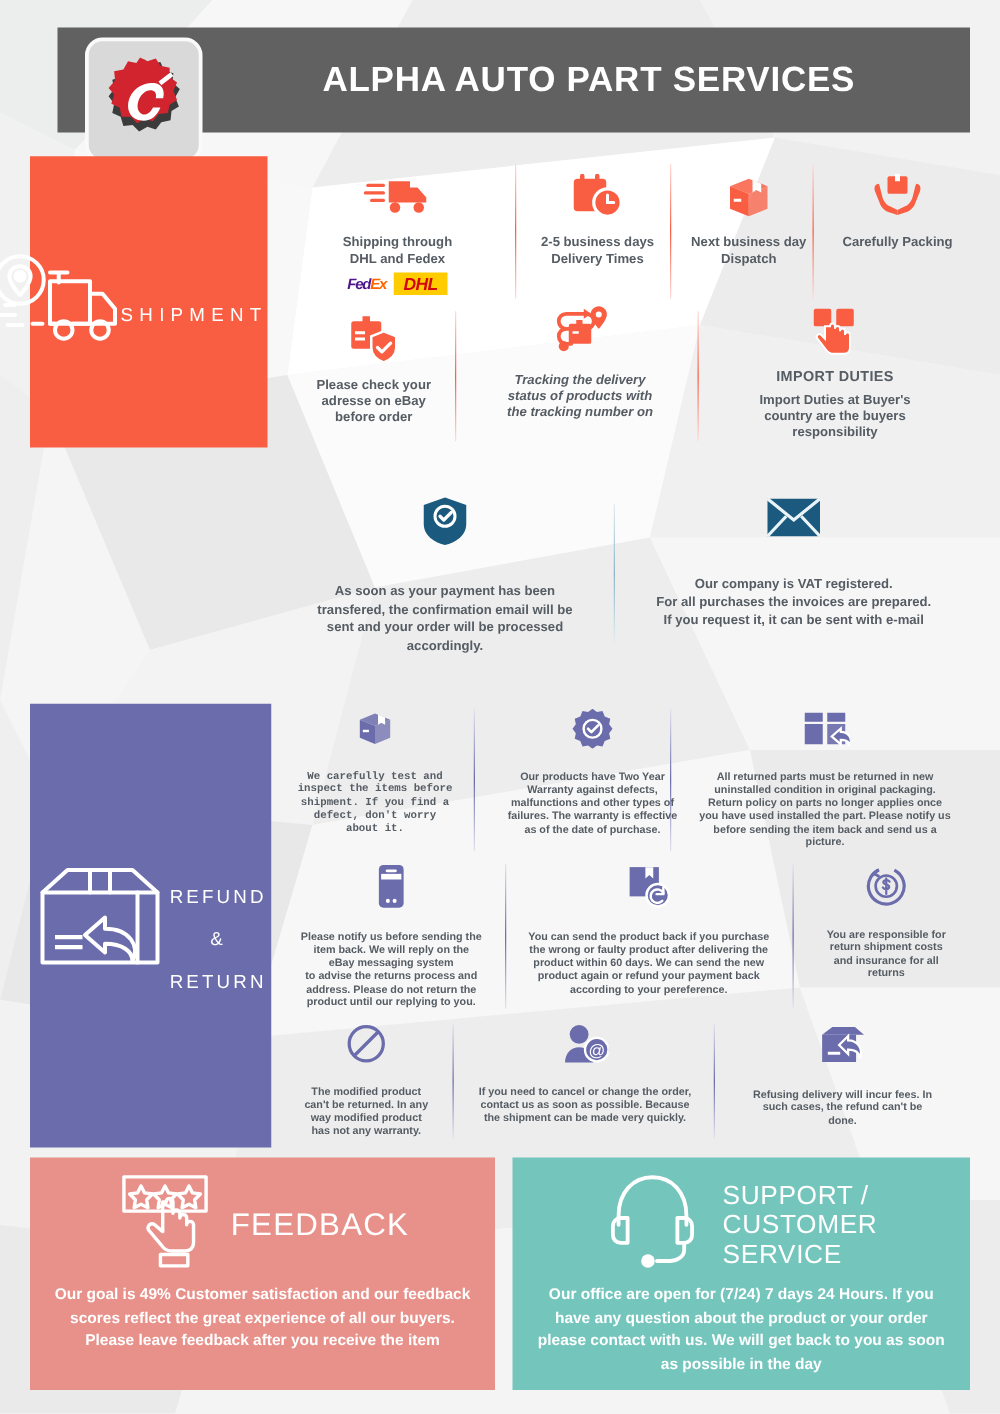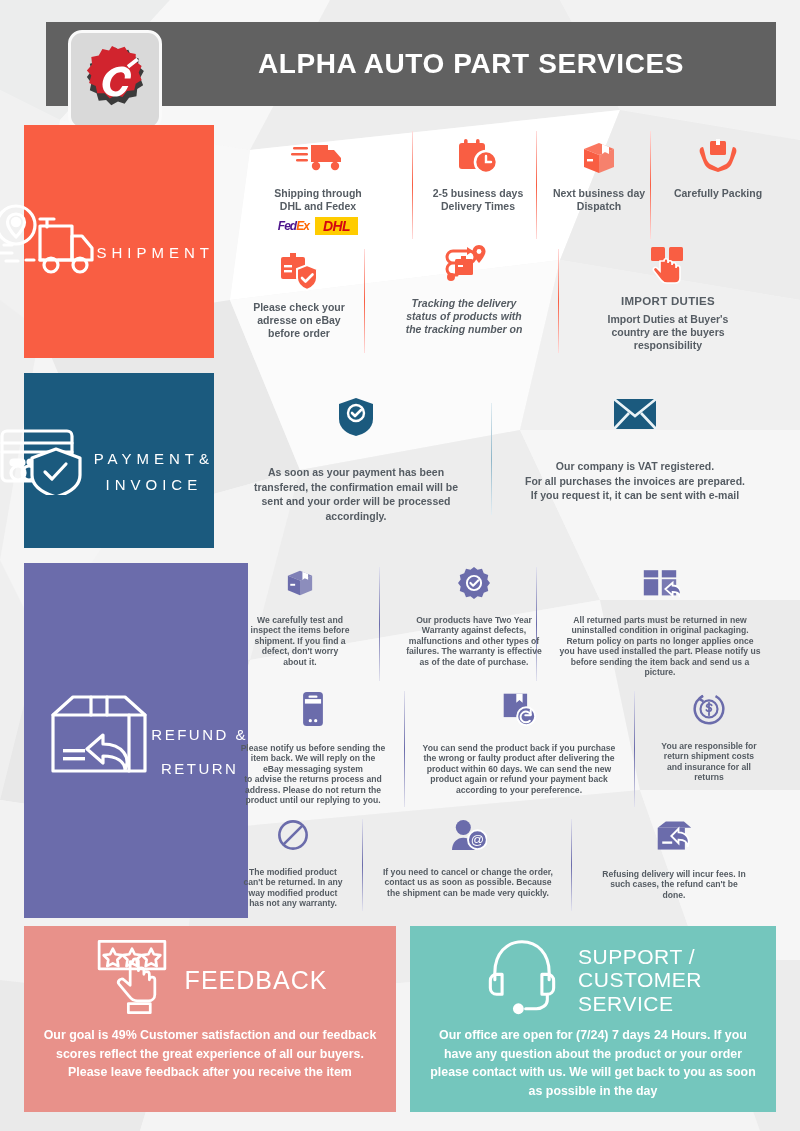--- a/index.html
+++ b/index.html
@@ -64,21 +64,21 @@
   #shipment .c-text { font-size:10.5px; }
 
   
   #payment { left:24px; top:373px; width:752px; height:175px; }
   #payment .side-panel { width:190px; height:175px; background:#1b5a7e; }
   #payment .side-panel .sp-label { font-size:15px; line-height:26px; }
   #payment .c-text { font-size:10.5px; }
 
   
   #refund { left:24px; top:563px; width:752px; height:355px; }
-  #refund .side-panel { width:224px; height:355px; background:#6b6cab; }
+  #refund .side-panel { width:193px; height:355px; background:#6b6cab; }
   #refund .side-panel .sp-label { font-size:15px; letter-spacing:2.5px; line-height:34px; }
   #refund .c-text { font-size:8.6px; }
 
   
   .bcard { position:absolute; top:926px; height:186px; padding:0 10px; }
   .bcard-top { display:flex; align-items:center; justify-content:center;
                height:100px; gap:14px; padding-top:8px; }
   .bcard-title { color:#ffffff; font-size:22px; letter-spacing:0.5px; line-height:1.08; }
   .bcard-body { color:#ffffff; font-weight:bold; font-size:12.4px;
                 text-align:center; line-height:1.5; padding:0 8px; }
@@ -273,38 +273,20 @@
         </span>
         <div class="c-title" style="font-size:11.5px; margin-bottom:6px; letter-spacing:0.3px;">IMPORT DUTIES</div>
         <div class="c-text" style="white-space:pre-line;">Import Duties at Buyer's
 country are the buyers
 responsibility</div>
       </div>
     </div>
   </div>
 
   <div class="section" id="payment">
-    <div class="side-panel">
-      <span class="sp-icon">
-        <svg width="100" height="72" viewBox="0 0 100 72">
-          <g fill="none" stroke="#ffffff" stroke-width="3.2" stroke-linejoin="round" stroke-linecap="round">
-            <rect x="8" y="8" width="70" height="50" rx="5"></rect>
-            <path d="M8 20 h70 M8 29 h70"></path>
-            <rect x="17" y="37" width="13" height="5" rx="2.5" fill="#ffffff"></rect>
-            <circle cx="36" cy="39" r="2" fill="#ffffff"></circle>
-            <circle cx="24" cy="50" r="7"></circle>
-            <circle cx="35" cy="50" r="7"></circle>
-            <path d="M62 26 l24 9 v17 c0 11 -11 18 -24 22 c-13 -4 -24 -11 -24 -22 V35 z" fill="#1b5a7e" stroke="#ffffff" stroke-width="3.2"></path>
-            <path d="M51 49 l7 7 l14 -15"></path>
-          </g>
-        </svg>
-      </span>
-      <div class="sp-label" style="white-space:pre-line;">PAYMENT&amp;
-INVOICE</div>
-    </div>
 
     <div class="cells" style="left:190px; top:0; width:562px; height:175px;">
       <div class="vdiv" style="left:277px; top:30px; height:112px; background:linear-gradient(#e3eef3,#8fb6c8,#e3eef3);"></div>
 
       <div class="cell" style="left:18px; top:24px; width:248px;">
         <span class="c-icon">
           <svg width="36" height="40" viewBox="0 0 36 40" fill="#1b5a7e">
             <path d="M18 1 L35 7 v15 c0 10 -9 15 -17 17 C10 37 1 32 1 22 V7 Z"></path>
             <circle cx="18" cy="16" r="8" fill="none" stroke="#ffffff" stroke-width="2.4"></circle>
             <path d="M14 16 l3 3 l6 -6" fill="none" stroke="#ffffff" stroke-width="2.6" stroke-linecap="round" stroke-linejoin="round"></path>
@@ -363,21 +345,21 @@
       <div class="cell" style="left:14px; top:4px; width:144px;">
         <span class="c-icon">
           <svg width="34" height="32" viewBox="0 0 42 38" fill="#6b6cab">
             <path d="M6 10 L21 4 L36 10 L21 16 Z" opacity="0.85"></path>
             <path d="M6 10 L21 16 L21 34 L6 28 Z"></path>
             <path d="M36 10 L21 16 L21 34 L36 28 Z" opacity="0.75"></path>
             <path d="M24 5 l7 3 l0 7 l-4 -2 l-3 2 z" fill="#ffffff"></path>
             <rect x="9" y="20" width="6" height="2.4" fill="#ffffff"></rect>
           </svg>
         </span>
-        <div class="c-text" style="white-space:pre-line; margin-top:6px;">We carefully test and
+        <div class="c-text" style="white-space:pre-line; margin-top:6px;font-family:Liberation Mono, monospace;">We carefully test and
 inspect the items before
 shipment. If you find a
 defect, don't worry
 about it.</div>
       </div>
 
       <div class="cell" style="left:174px; top:4px; width:140px;margin-left:16px;">
         <span class="c-icon">
           <svg width="34" height="32" viewBox="0 0 36 36" fill="#6b6cab">
             <path d="M18 0 l4 3 l5 -1 l2 5 l5 2 l-1 5 l3 4 l-3 4 l1 5 l-5 2 l-2 5 l-5 -1 l-4 3 l-4 -3 l-5 1 l-2 -5 l-5 -2 l1 -5 l-3 -4 l3 -4 l-1 -5 l5 -2 l2 -5 l5 1 z"></path>

